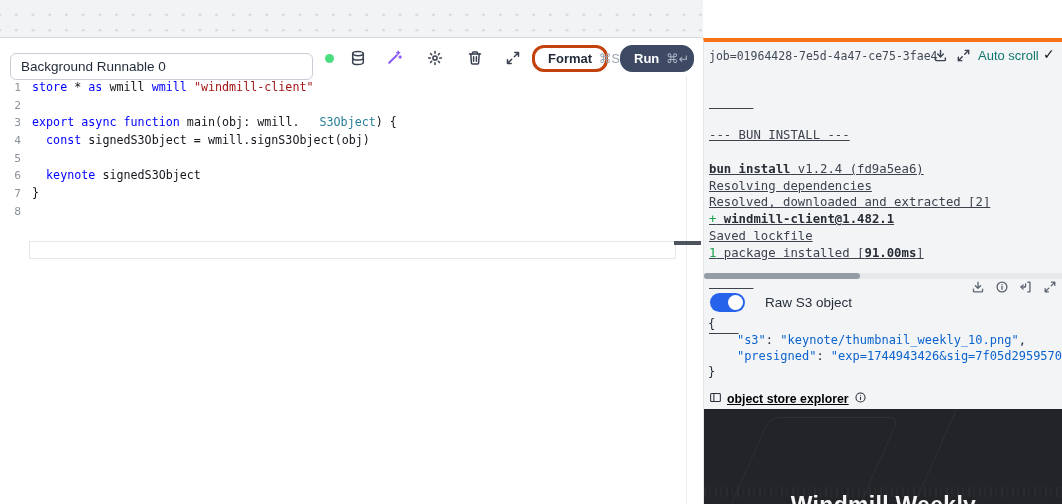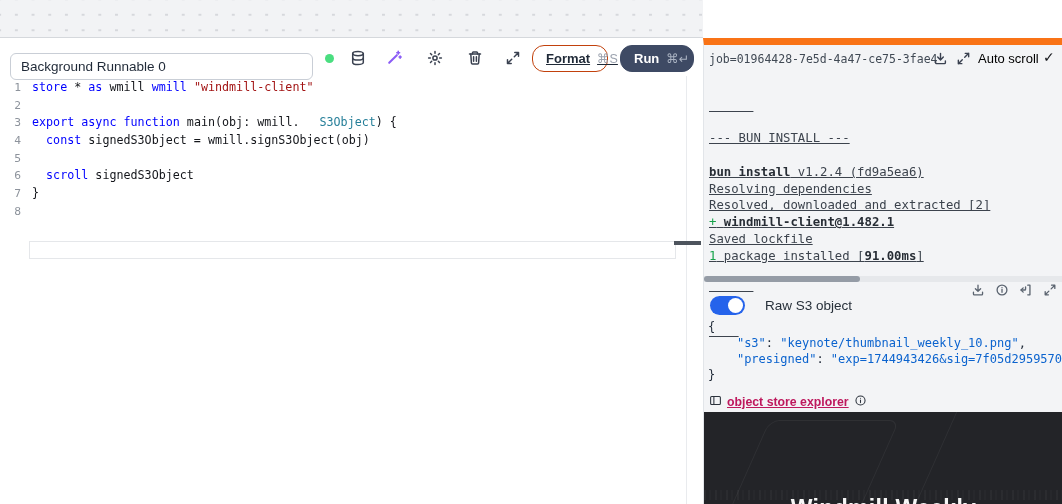--- a/index.html
+++ b/index.html
@@ -22,21 +22,21 @@
     border:1px solid #c9ced6; border-radius:6px; background:#fff; padding:0 10px;
     font-size:13.5px; color:#1f2937; font-family:"Liberation Sans","DejaVu Sans",sans-serif; outline:none; }
   .status-dot { position:absolute; left:325px; top:16px; width:9px; height:9px;
     border-radius:50%; background:var(--success-green,#4ade80); }
   .tb-icon { position:absolute; top:11px; width:17px; height:17px; display:flex;
     align-items:center; justify-content:center; cursor:pointer; }
   .tb-icon svg { stroke:#3a4150; fill:none; stroke-width:1.5; stroke-linecap:round; stroke-linejoin:round; }
   .tb-icon.ai svg { stroke:var(--ai-purple,#8b5cf6); }
   .btn { position:absolute; top:7px; height:27px; display:flex; align-items:center;
     gap:7px; padding:0 13px; border-radius:12px; cursor:pointer; font-size:13px; }
-  .btn-format { left:532px; width:76px; background:#fff; border:1px solid #c2410c; color:#1f2937;text-decoration:underline; }
+  .btn-format { left:532px; width:76px; background:#fff; border:3px solid #c2410c; color:#1f2937; }
   .btn-format .lbl { font-weight:bold; }
   .btn-format .kbd { color:#9ca3af; font-size:12.5px; }
   .btn-run { left:620px; width:74px; background:var(--run-button,#3e4a64); border:1px solid var(--run-button,#3e4a64); color:#fff; }
   .btn-run .lbl { font-weight:bold; }
   .btn-run .kbd { color:#aab3c2; font-size:12.5px; }
 
   
   .code-area { position:absolute; left:0; top:38px; width:703px; height:428px;
     font-family:"DejaVu Sans Mono","Liberation Mono",monospace; font-size:11.7px; cursor:text; }
   .code-lines { position:absolute; left:0; top:3px; }
@@ -44,28 +44,28 @@
   .ln { width:21px; text-align:right; color:#8d939c; font-size:11.3px; margin-right:11px; }
   .tk-kw { color:#0000ff; } .tk-str { color:#a31515; } .tk-typ { color:#267f99;margin-left:20px; }
   .tk-id { color:#14161b; } .tk-pun { color:#14161b; }
   .current-line-box { position:absolute; left:29px; top:165px; width:647px; height:18px;
     border:1.5px solid #e5e7ea; }
   .overview-rule { position:absolute; left:686px; top:0; width:1px; height:428px; background:#e9ebee; }
   .overview-cursor { position:absolute; left:674px; top:165px; width:27px; height:4px; background:#4d545d; }
 
   
   .right-panel { position:absolute; left:703px; top:38px; width:359px; height:466px;
-    background:#f3f4f6; border-left:1px solid #e2e5e9; border-top:7px solid #f97316; overflow:hidden; }
+    background:#f3f4f6; border-left:1px solid #e2e5e9; border-top:4px solid #f97316; overflow:hidden; }
 
   .job-row { position:absolute; left:0; top:4px; width:359px; height:20px; }
   .job-id { position:absolute; left:5px; top:3px; font-family:"DejaVu Sans Mono","Liberation Mono",monospace;
     font-size:11.5px; color:#414a55; white-space:nowrap; max-width:228px; overflow:hidden; }
   .job-icon { position:absolute; top:2px; width:16px; height:16px; cursor:pointer; }
   .job-icon svg { stroke:#3a4150; fill:none; stroke-width:1.5; stroke-linecap:round; stroke-linejoin:round; }
-  .autoscroll-label { position:absolute; left:274px; top:2px; font-size:13px; color:#000000; cursor:pointer; }
+  .autoscroll-label { position:absolute; left:274px; top:2px; font-size:13px; color:#0f766e; cursor:pointer; }
   .autoscroll-check { position:absolute; left:339px; top:0px; font-size:14px; font-weight:bold; color:#14161b; cursor:pointer; }
 
   .log-block { position:absolute; left:5px; top:40px; width:354px;
     font-family:"DejaVu Sans Mono","Liberation Mono",monospace; font-size:12.3px;
     color:#3c434d; white-space:pre;text-decoration:underline; }
   .log-line { height:16.9px; line-height:16.9px; }
   .lg-b { font-weight:bold; color:#272d35; } .lg-g { color:var(--log-green,#16a34a); }
 
   .h-scrollbar-track { position:absolute; left:0; top:231px; width:359px; height:6px; background:#e6e8eb; }
   .h-scrollbar-thumb { position:absolute; left:0; top:0; width:156px; height:6px;
@@ -81,21 +81,21 @@
   .toggle .knob { position:absolute; right:2px; top:2px; width:15px; height:15px; border-radius:50%; background:#fff; }
   .toggle-label { font-size:13.5px; color:#27303a; }
 
   .json-block { position:absolute; left:4px; top:274px; width:355px; overflow:hidden;
     font-family:"DejaVu Sans Mono","Liberation Mono",monospace; font-size:12px; white-space:pre; }
   .json-line { height:16px; line-height:16px; }
   .js-key { color:var(--json-blue,#0b63ce); } .js-val { color:var(--json-blue,#0b63ce); } .js-pun { color:#1f2937; }
 
   .explorer-row { position:absolute; left:5px; top:349px; height:16px; display:flex; align-items:center; gap:5px; }
   .explorer-row svg { stroke:#2b323c; fill:none; stroke-width:1.3; stroke-linecap:round; stroke-linejoin:round; }
-  .explorer-link { font-size:12.3px; font-weight:bold; color:#be185d; text-decoration:underline; cursor:pointer; }
+  .explorer-link { font-size:12.3px; font-weight:bold; color:#000000; text-decoration:underline; cursor:pointer; }
 
   .img-preview { position:absolute; left:0; top:367px; width:359px; height:99px;
     background:#232428; overflow:hidden; }
   .img-preview .diag { position:absolute; border:1px solid rgba(255,255,255,0.055); transform:skewX(-24deg); }
   .diag.d1 { left:30px; top:8px; width:130px; height:160px; border-radius:10px; }
   .diag.d2 { left:230px; top:-40px; width:200px; height:180px; border-radius:10px; }
   .noise-band { position:absolute; left:0; top:78px; width:359px; height:10px; opacity:.5;
     background:repeating-linear-gradient(90deg, rgba(255,255,255,.07) 0 2px, transparent 2px 5px, rgba(255,255,255,.04) 5px 7px, transparent 7px 11px); }
   .preview-title { position:absolute; left:0; top:83px; width:359px; text-align:center;
     font-size:23px; font-weight:bold; color:#f7f7f7; letter-spacing:.3px; }
@@ -158,21 +158,21 @@
     </div>
 
     <div class="code-area">
       <div class="current-line-box"></div>
       <div class="code-lines">
           <div class="code-line"><span class="ln">1</span><span class="code-text"><span class="tk-kw">store</span><span class="tk-pun"> * </span><span class="tk-kw">as</span><span class="tk-id"> wmill </span><span class="tk-kw">wmill</span><span class="tk-str"> "windmill-client"</span></span></div>
           <div class="code-line"><span class="ln">2</span><span class="code-text"></span></div>
           <div class="code-line"><span class="ln">3</span><span class="code-text"><span class="tk-kw">export</span><span class="tk-id"> </span><span class="tk-kw">async</span><span class="tk-id"> </span><span class="tk-kw">function</span><span class="tk-id"> main</span><span class="tk-pun">(</span><span class="tk-id">obj</span><span class="tk-pun">: </span><span class="tk-id">wmill</span><span class="tk-pun">.</span><span class="tk-typ">S3Object</span><span class="tk-pun">) {</span></span></div>
           <div class="code-line"><span class="ln">4</span><span class="code-text"><span class="tk-id">  </span><span class="tk-kw">const</span><span class="tk-id"> signedS3Object </span><span class="tk-pun">= </span><span class="tk-id">wmill</span><span class="tk-pun">.</span><span class="tk-id">signS3Object</span><span class="tk-pun">(</span><span class="tk-id">obj</span><span class="tk-pun">)</span></span></div>
           <div class="code-line"><span class="ln">5</span><span class="code-text"></span></div>
-          <div class="code-line"><span class="ln">6</span><span class="code-text"><span class="tk-id">  </span><span class="tk-kw">scroll</span><span class="tk-id"> signedS3Object</span></span></div>
+          <div class="code-line"><span class="ln">6</span><span class="code-text"><span class="tk-id">  </span><span class="tk-kw">keynote</span><span class="tk-id"> signedS3Object</span></span></div>
           <div class="code-line"><span class="ln">7</span><span class="code-text"><span class="tk-pun">}</span></span></div>
           <div class="code-line"><span class="ln">8</span><span class="code-text"></span></div>
         </div>
       <div class="overview-rule"></div>
       <div class="overview-cursor"></div>
     </div>
   </div>
 
   <div class="right-panel">
 

